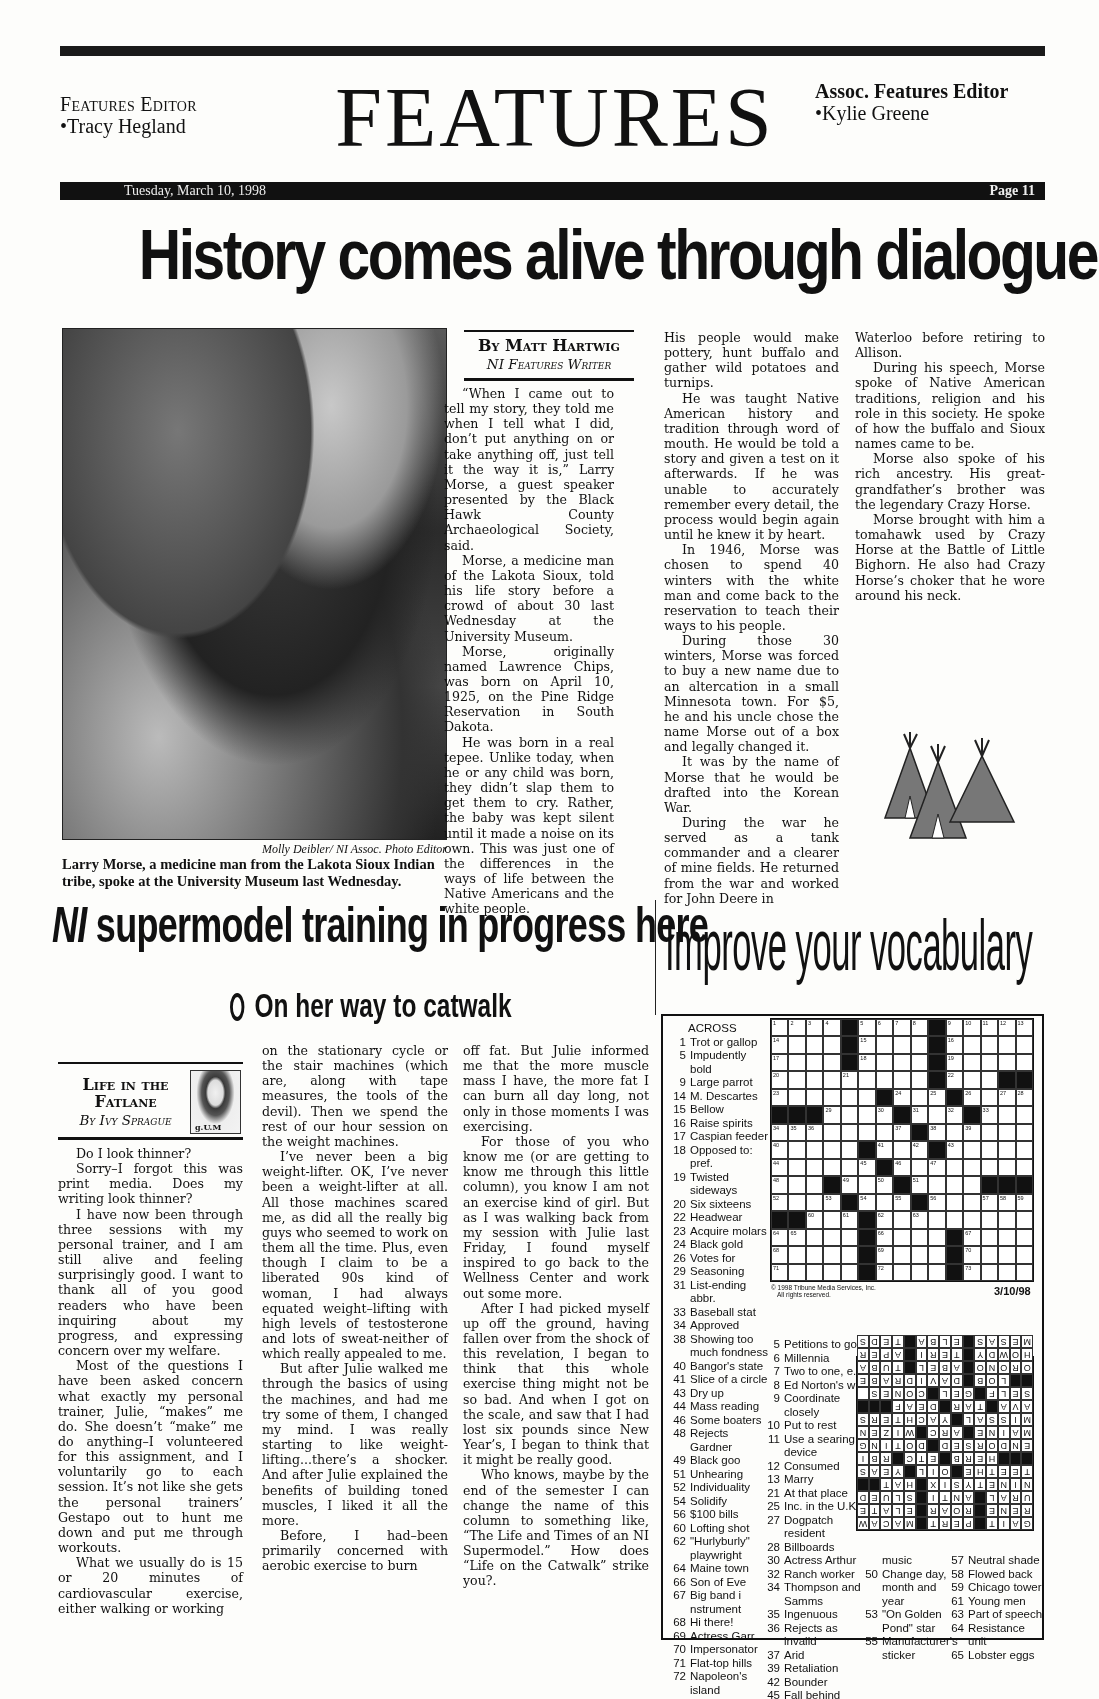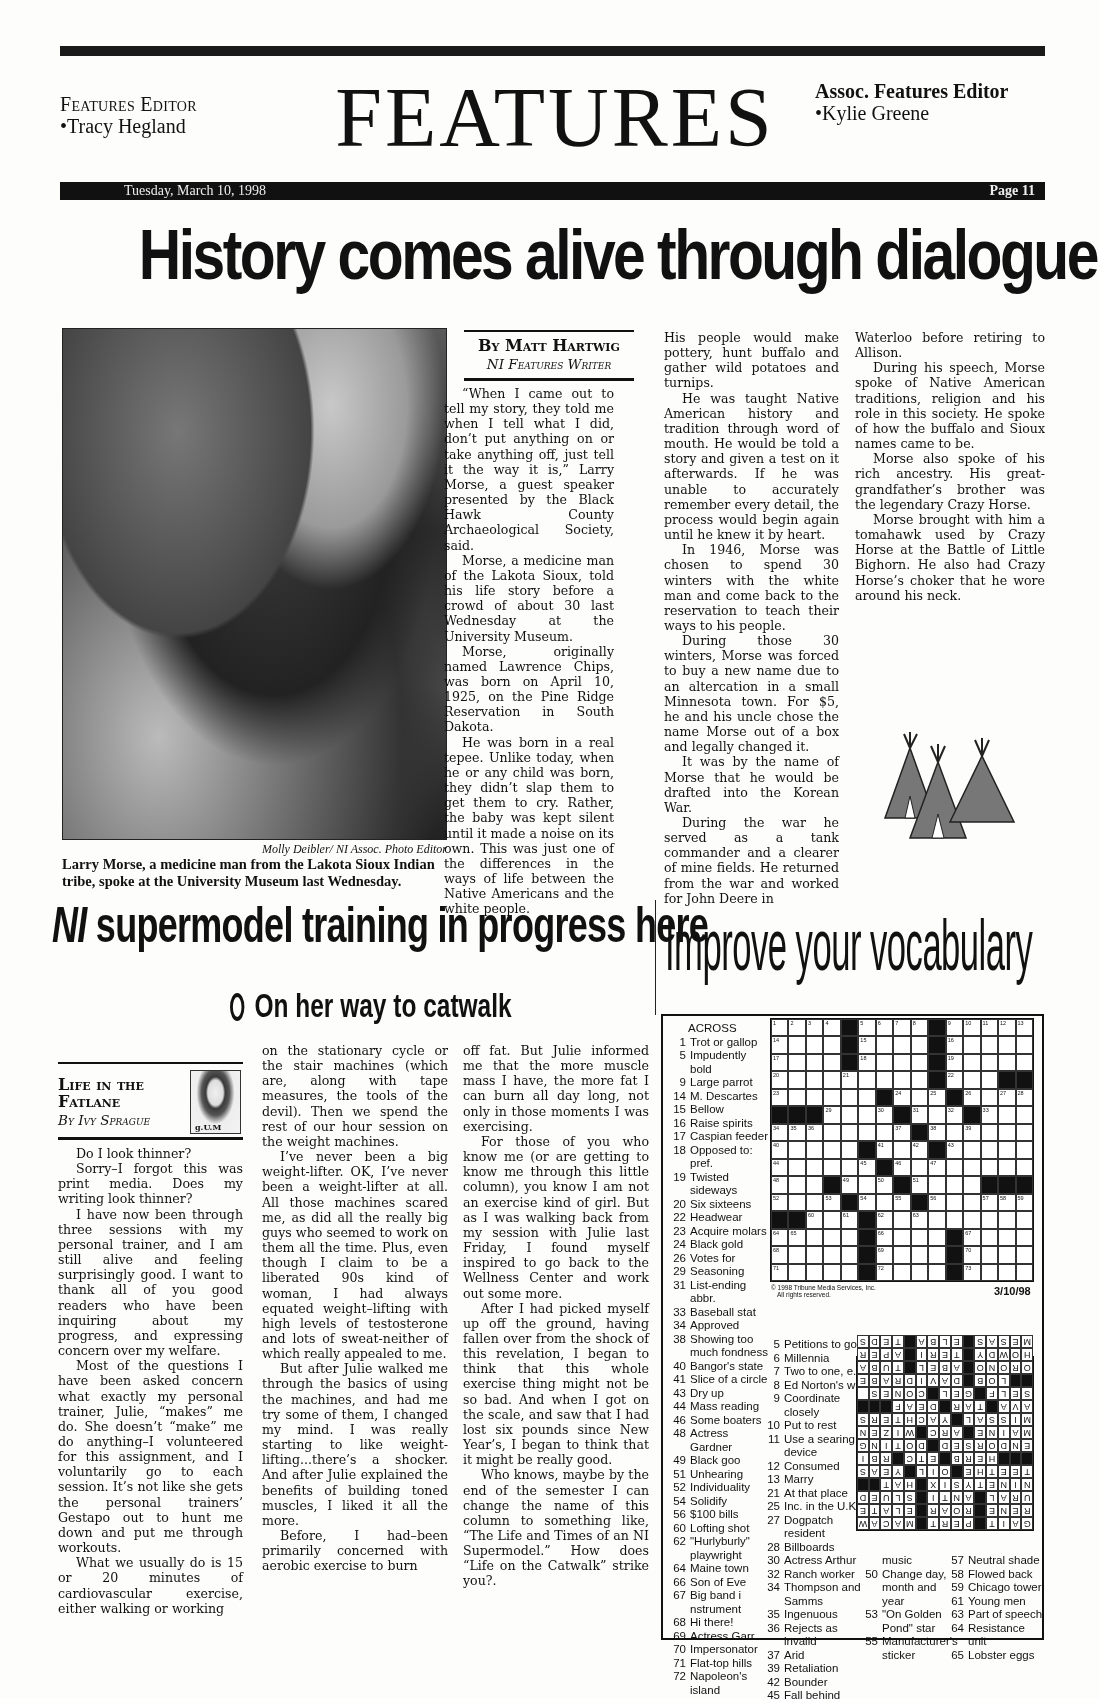--- a/index.html
+++ b/index.html
@@ -52,21 +52,21 @@
   
   .sub-headline { left: 52px; top: 895px; width: 600px; font-family: "Liberation Sans", sans-serif; font-weight: bold; font-size: 50px; line-height: 60px; transform: scaleX(0.72); transform-origin: left center; white-space: nowrap; letter-spacing: -1px; }
   .sub-headline i { font-style: italic; }
   .kicker { left: 230px; top: 985px; font-family: "Liberation Sans", sans-serif; font-weight: bold; font-size: 34px; line-height: 40px; transform: scaleX(0.72); transform-origin: left center; white-space: nowrap; }
   .kicker .bullet { display: inline-block; width: 20px; height: 28px; border: 4px solid #111; border-radius: 50%; vertical-align: -4px; margin-right: 14px; }
 
   .vdivider { left: 655px; top: 900px; width: 1px; height: 115px; background: #222; }
 
   
   .col-head { left: 58px; top: 1062px; width: 185px; border-top: 2px solid #111; border-bottom: 3px solid #111; height: 78px; }
-  .col-head .txt { position: absolute; left: 0; top: 12px; width: 135px; }
+  .col-head .txt { position: absolute; left: 0; top: 12px; width: 135px; text-align: center; }
   .col-head .t1 { font-variant: small-caps; font-weight: bold; font-size: 16px; line-height: 17px; }
   .col-head .t2 { font-style: italic; font-variant: small-caps; font-size: 13.5px; line-height: 20px; }
   .mugshot { position: absolute; right: 2px; top: 6px; width: 51px; height: 64px; border: 1px solid #333;
     background: radial-gradient(ellipse at 50% 35%, #f0f0f0 0%, #ddd 22%, #3a3a3a 28%, #555 40%, #eee 55%, #f3f3f3 100%); }
   .mugshot .tag { position: absolute; bottom: 1px; left: 4px; font-size: 8px; font-weight: bold; font-family: "DejaVu Serif", serif; }
 
   .b1 { left: 58px; top: 1146px; width: 185px; }
   .b2 { left: 262px; top: 1043px; width: 186px; }
   .b3 { left: 463px; top: 1043px; width: 186px; }
 
@@ -128,21 +128,21 @@
 <div class="abs col a1c1">
   <p>“When I came out to tell my story, they told me when I tell what I did, don’t put anything on or take anything off, just tell it the way it is,” Larry Morse, a guest speaker presented by the Black Hawk County Archaeological Society, said.</p>
   <p>Morse, a medicine man of the Lakota Sioux, told his life story before a crowd of about 30 last Wednesday at the University Museum.</p>
   <p>Morse, originally named Lawrence Chips, was born on April 10, 1925, on the Pine Ridge Reservation in South Dakota.</p>
   <p>He was born in a real tepee. Unlike today, when he or any child was born, they didn’t slap them to get them to cry. Rather, the baby was kept silent until it made a noise on its own. This was just one of the differences in the ways of life between the Native Americans and the white people.</p>
 </div>
 
 <div class="abs col a1c2">
   <p class="noind">His people would make pottery, hunt buffalo and gather wild potatoes and turnips.</p>
   <p>He was taught Native American history and tradition through word of mouth. He would be told a story and given a test on it afterwards. If he was unable to accurately remember every detail, the process would begin again until he knew it by heart.</p>
-  <p>In 1946, Morse was chosen to spend 30 winters with the white man and come back to the reservation to teach their ways to his people.</p>
+  <p>In 1946, Morse was chosen to spend 40 winters with the white man and come back to the reservation to teach their ways to his people.</p>
   <p>During those 30 winters, Morse was forced to buy a new name due to an altercation in a small Minnesota town. For $5, he and his uncle chose the name Morse out of a box and legally changed it.</p>
   <p>It was by the name of Morse that he would be drafted into the Korean War.</p>
   <p>During the war he served as a tank commander and a clearer of mine fields. He returned from the war and worked for John Deere in</p>
 </div>
 
 <div class="abs col a1c3">
   <p class="noind">Waterloo before retiring to Allison.</p>
   <p>During his speech, Morse spoke of Native American traditions, religion and his role in this society. He spoke of how the buffalo and Sioux names came to be.</p>
   <p>Morse also spoke of his rich ancestry. His great-grandfather’s brother was the legendary Crazy Horse.</p>
   <p>Morse brought with him a tomahawk used by Crazy Horse at the Battle of Little Bighorn. He also had Crazy Horse’s choker that he wore around his neck.</p>
@@ -297,21 +297,21 @@
       <div class="c">
         <span class="n">44</span>
         <span class="t">Mass reading</span>
       </div>
       <div class="c">
         <span class="n">46</span>
         <span class="t">Some boaters</span>
       </div>
       <div class="c">
         <span class="n">48</span>
-        <span class="t">Actress Gardner</span>
+        <span class="t">Rejects Gardner</span>
       </div>
       <div class="c">
         <span class="n">49</span>
         <span class="t">Black goo</span>
       </div>
       <div class="c">
         <span class="n">51</span>
         <span class="t">Unhearing</span>
       </div>
       <div class="c">

